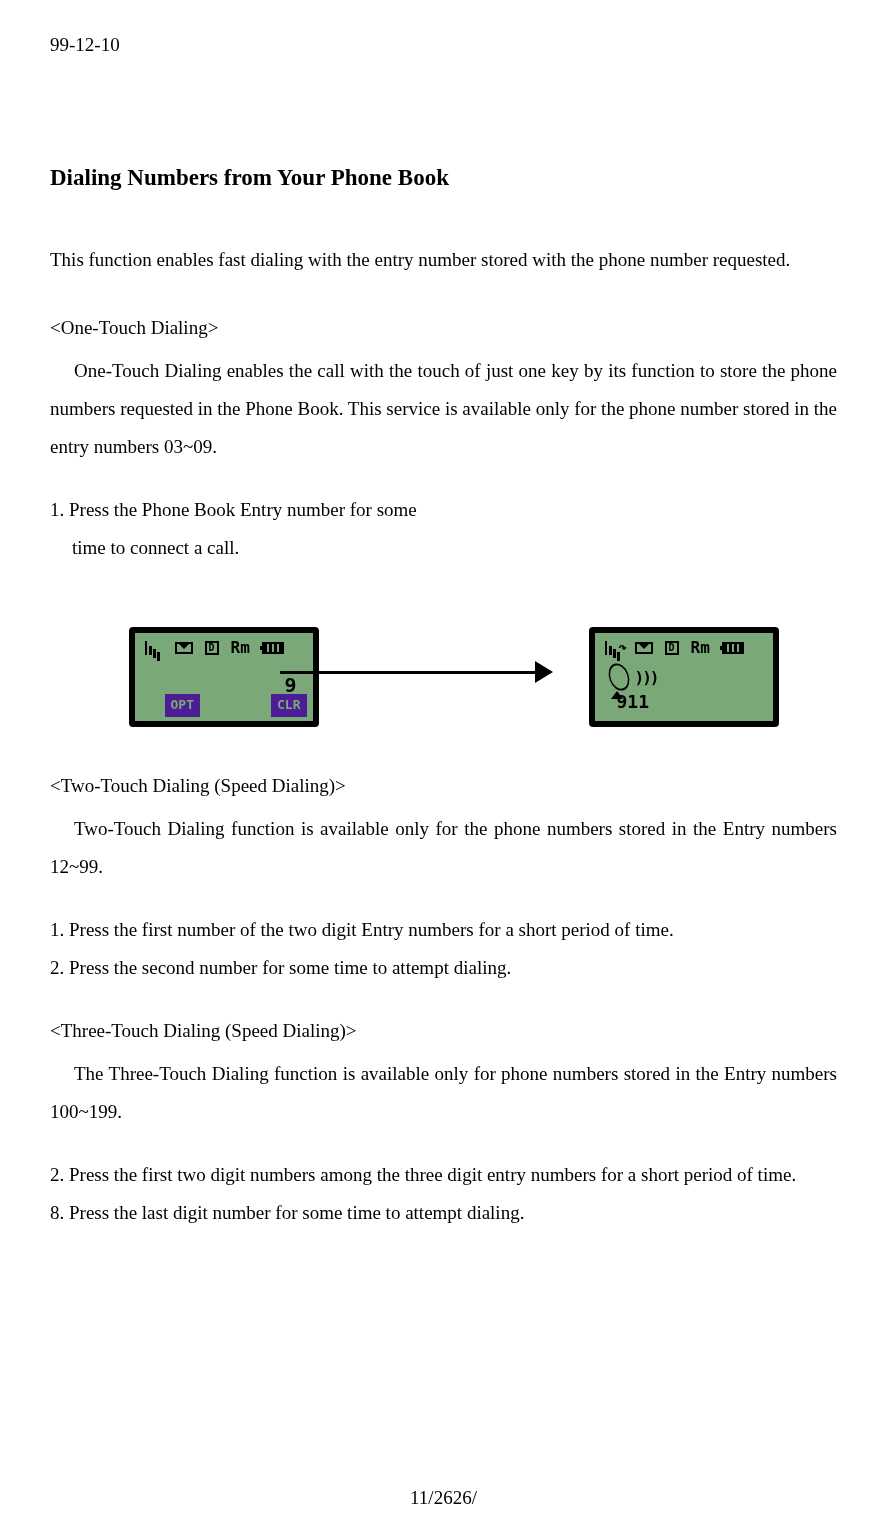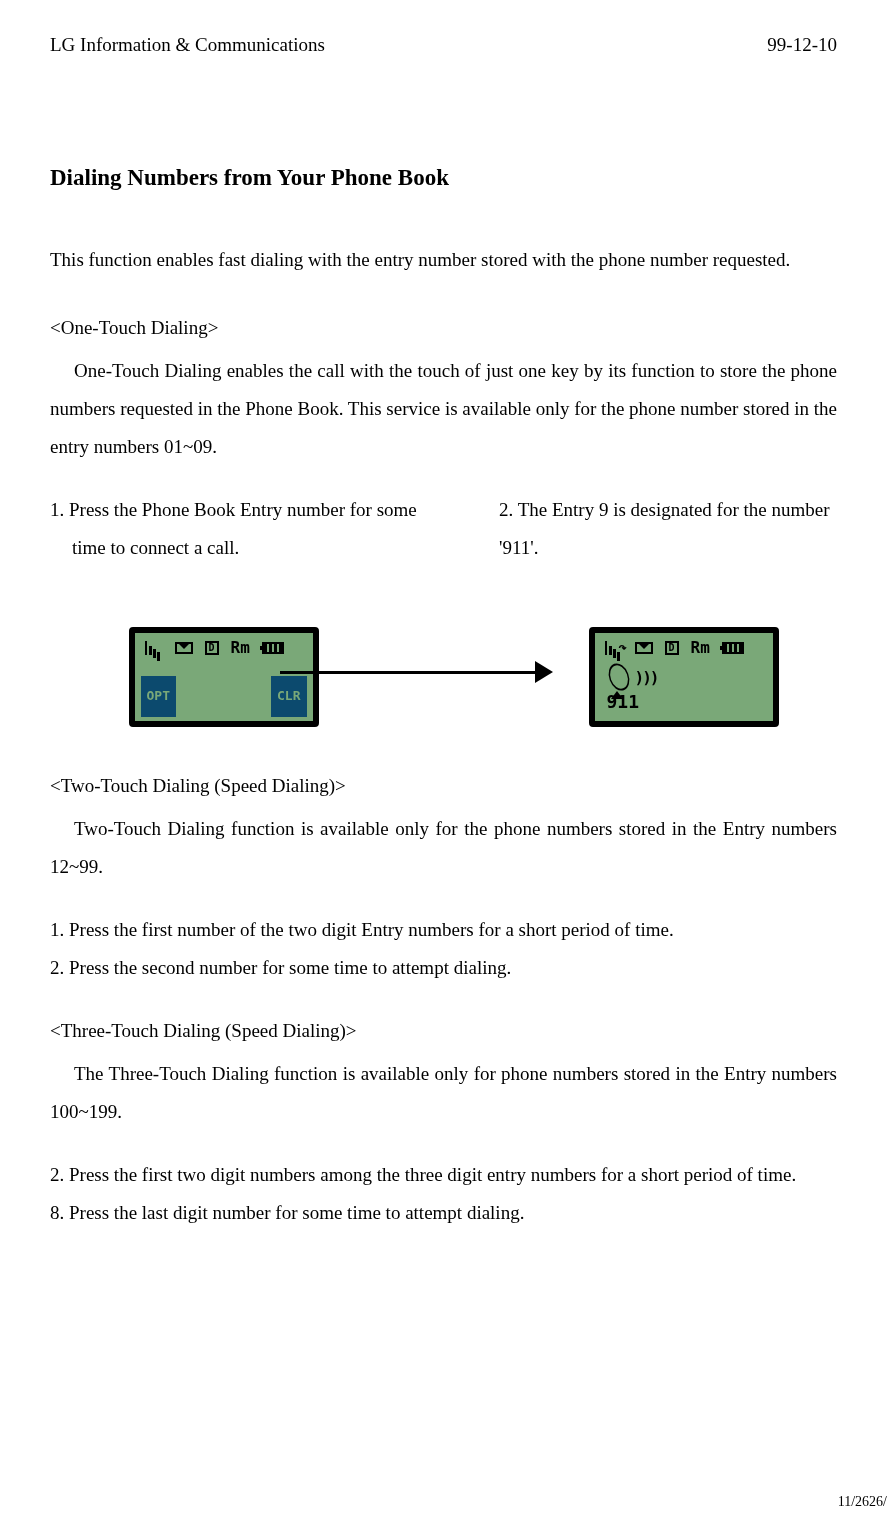--- a/index.html
+++ b/index.html
@@ -177,25 +177,26 @@
     }
     .screen-bottom {
       position: absolute;
       bottom: 4px;
       left: 6px;
       right: 6px;
       display: flex;
       justify-content: space-between;
     }
     .soft-key {
-      background: #0c4a6e;
+      background: #4c1d95;
       color: #7aa878;
       font-size: 13px;
-      padding: 10px 6px;
+      padding: 1px 6px;
       font-weight: bold;
+      margin-left: 24px;
     }
     .dish {
       position: absolute;
       left: 8px;
       top: 26px;
       width: 40px;
       height: 40px;
     }
     .dish-circle {
       width: 28px;
@@ -220,21 +221,21 @@
     .waves {
       position: absolute;
       left: 32px;
       top: 6px;
       font-size: 16px;
       letter-spacing: -2px;
     }
     .s911 {
       position: absolute;
       bottom: 4px;
-      left: 12px;
+      left: 22px;
       font-size: 18px;
       font-weight: bold;
     }
     .curved-arrow {
       position: absolute;
       top: 3px;
       left: 24px;
       font-size: 14px;
     }
     .arrow-line {
@@ -267,45 +268,41 @@
       text-indent: -24px;
       text-align: justify;
     }
     .spacer-sm { height: 25px; }
     .spacer-md { height: 30px; }
     .footer {
       position: absolute;
       bottom: 25px;
       left: 0;
       right: 0;
-      text-align: right;
-      font-size: 14px;
+      text-align: center;
+      font-size: 19px;
     }
   </style>
 </head>
 <body>
 
 <div class="header">
-  <span>LG Information &amp; Communications</span>
   <span>99-12-10</span>
 </div>
 
 <div class="title">Dialing Numbers from Your Phone Book</div>
 
 <div class="intro">This function enables fast dialing with the entry number stored with the phone number requested.</div>
 
 <div class="section-label">&lt;One-Touch Dialing&gt;</div>
-<div class="section-desc">One-Touch Dialing enables the call with the touch of just one key by its function to store the phone numbers requested in the Phone Book. This service is available only for the phone number stored in the entry numbers 01~09.</div>
+<div class="section-desc">One-Touch Dialing enables the call with the touch of just one key by its function to store the phone numbers requested in the Phone Book. This service is available only for the phone number stored in the entry numbers 03~09.</div>
 
 <div class="two-col">
   <div class="col-left">
     <div class="col-text step-text">1. Press the Phone Book Entry number for some time to connect a call.</div>
-  </div>
-  <div class="col-right">
-    <div class="col-text">2. The Entry 9 is designated for the number '911'.</div>
   </div>
 </div>
 
 <div class="screens">
   <div class="screen screen-left">
     <div class="status-bar">
       <span class="signal"></span>
       <span class="envelope"></span>
       <span class="d-box">D</span>
       <span class="rm-text">Rm</span>

